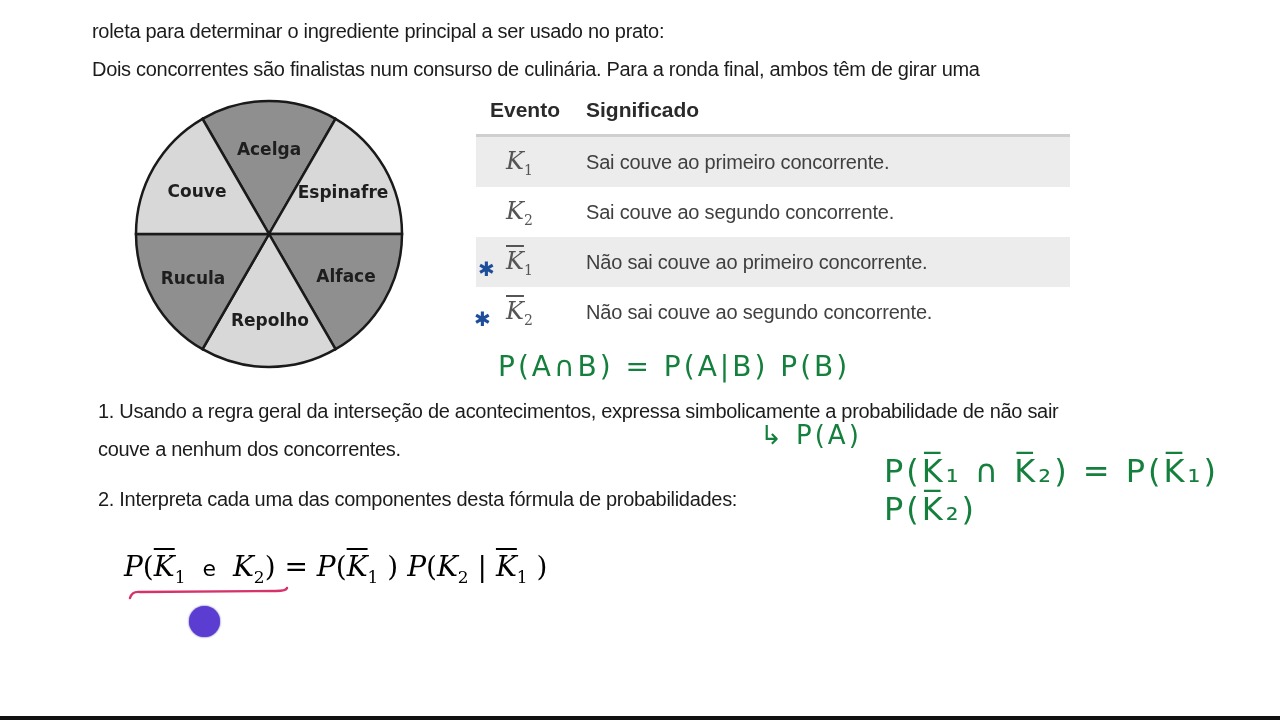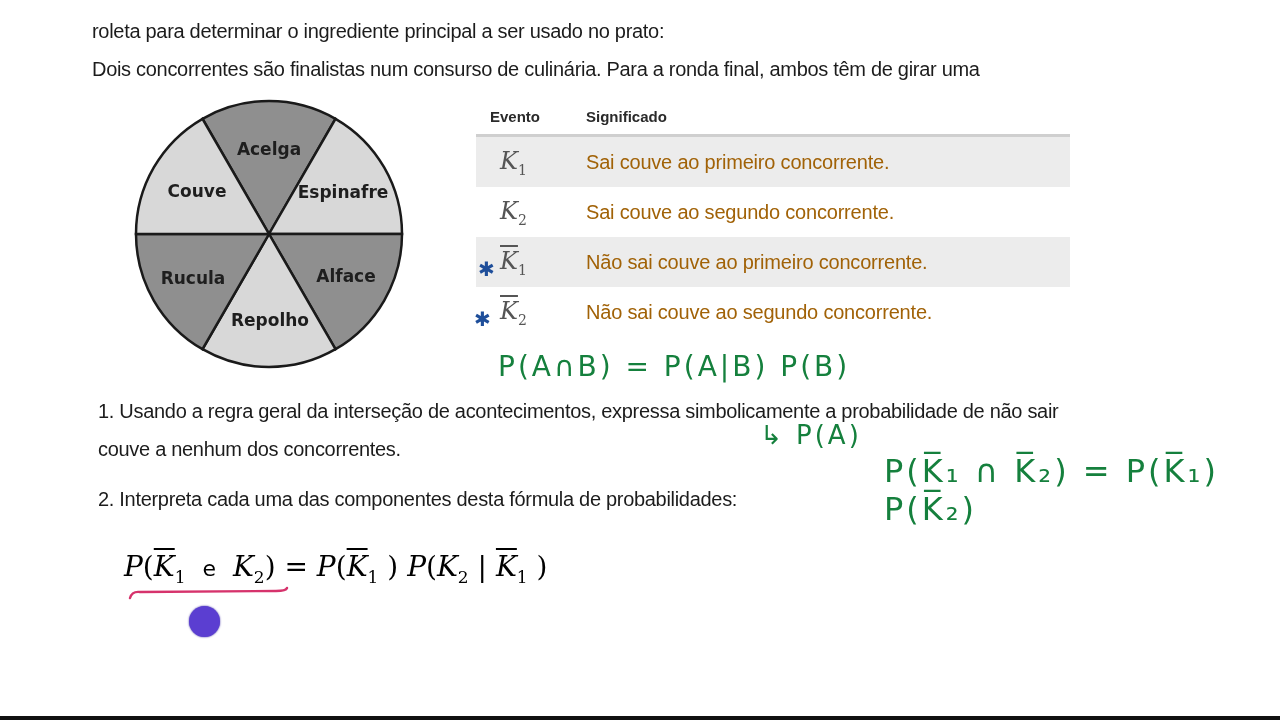--- a/index.html
+++ b/index.html
@@ -2,30 +2,30 @@
 <html><head>
 <meta charset="utf-8">
 <style>
   html, body { margin:0; padding:0; }
   body { width:1280px; height:720px; background:#ffffff; position:relative; overflow:hidden;
          font-family:"Liberation Sans", sans-serif; color:#1c1c1c; }
   .abs { position:absolute; }
   .intro { left:92px; top:12px; font-size:20px; line-height:38px; letter-spacing:-0.3px; width:1010px; }
   .wheel { left:133px; top:98px; width:272px; height:272px; }
   .evtable { left:476px; top:98px; width:594px; }
-  .ev-head { display:flex; height:36px; align-items:center; font-size:15px; font-weight:bold; color:#2a2a2a; }
+  .ev-head { display:flex; height:36px; font-size:21px; font-weight:bold; color:#2a2a2a; }
   .ev-head .c1 { width:110px; padding-left:14px; box-sizing:border-box; }
   .ev-head .c2 { padding-left:0; }
   .ev-rule { height:3px; background:#cfcfcf; }
   .ev-row { display:flex; align-items:center; height:50px; }
   .ev-row.shaded { background:#ececec; }
-  .ev-row .sym { width:110px; box-sizing:border-box; padding-left:24px; font-family:"DejaVu Serif", serif; font-style:italic; font-size:24px; color:#555; position:relative; }
+  .ev-row .sym { width:110px; box-sizing:border-box; padding-left:30px; font-family:"DejaVu Serif", serif; font-style:italic; font-size:24px; color:#555; position:relative; }
   .ev-row .sym sub { font-style:normal; font-size:14px; }
   .ev-row .sym .bar { text-decoration:overline; }
-  .ev-row .mean { font-size:20px; color:#a16207; letter-spacing:-0.2px; }
+  .ev-row .mean { font-size:20px; color:#404040; letter-spacing:-0.2px; }
   .star { position:absolute; left:2px; top:10px; color:#1e4e9a; font-size:20px; font-style:normal; font-family:"DejaVu Sans", sans-serif; }
   .q1 { left:98px; top:392px; font-size:20px; line-height:38px; width:1100px; letter-spacing:-0.3px; }
   .q2 { left:98px; top:488px; font-size:20px; letter-spacing:-0.3px; }
   .hand { color:#15803d; font-family:"DejaVu Sans", sans-serif; font-weight:normal; letter-spacing:3px; }
   .hand1 { left:498px; top:350px; font-size:28px; }
   .hand2 { left:760px; top:420px; font-size:26px;text-align:center; }
   .hand3 { left:884px; top:452px; font-size:32px; }
   .formula { left:124px; top:550px; font-family:"DejaVu Serif", serif; font-size:28px; color:#000000; }
   .formula i { font-style:italic; }
   .formula sub { font-size:17px; }

